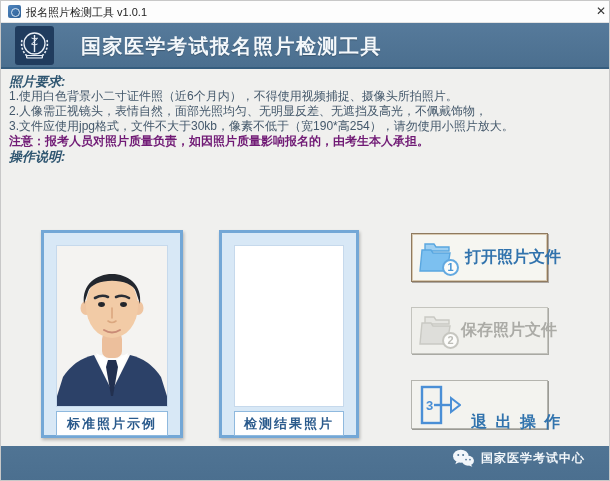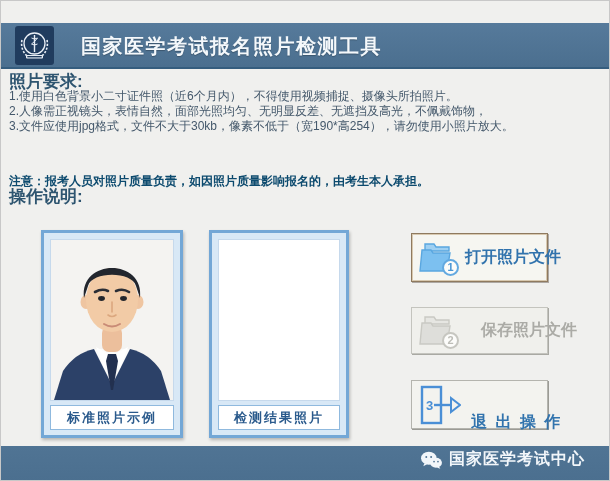--- a/index.html
+++ b/index.html
@@ -19,67 +19,72 @@
             background:linear-gradient(180deg,#567a9b 0%,#4b6f8f 100%); border-bottom:2px solid #355d7e; }
   .logo-box { position:absolute; left:14px; top:3px; width:39px; height:39px; background:#203c5e; border-radius:3px; }
   .logo-box svg { position:absolute; left:3px; top:2px; }
   .header-title { position:absolute; left:80px; top:0; height:46px; line-height:46px;
                   font-size:20px; font-weight:bold; color:#f4f8fb; letter-spacing:1.5px;
                   text-shadow:0 1px 1px rgba(0,0,0,.25); white-space:nowrap; }
 
   
   .textblock { position:absolute; left:8px; top:73px; width:600px; font-size:12px; line-height:15px;
                color:#44586b; white-space:nowrap; }
-  .textblock .h { font-size:17px; font-weight:bold; color:#2e5570; }
-  .textblock .red { color:#0c4a6e; font-weight:bold;margin-top:40px; }
+  .textblock .h { font-size:13px; font-weight:bold; color:#2e5570;font-style:italic; }
+  .textblock .red { color:#701a75; font-weight:bold; }
 
   
-  .panel { position:absolute; top:229px; border:3px solid #73a7d6; background:#d8e8f6; padding:6px;
+  .panel { position:absolute; top:229px; border:3px solid #73a7d6; background:#d8e8f6; padding:12px;
            box-shadow:1px 2px 3px rgba(0,0,0,.25); }
   .panel-sample { left:40px; width:142px; height:208px; }
-  .panel-result { left:208px; width:140px; height:208px; }
+  .panel-result { left:218px; width:140px; height:208px; }
   .photo { width:100%; height:162px; background:#ffffff; border:1px solid #c6d9ec; overflow:hidden; }
   .photo svg { display:block; width:100%; height:100%; }
   .plabel { margin-top:4px; height:25px; line-height:24px; background:#ffffff; border:1px solid #8fb9de;
             text-align:center; font-size:13px; font-weight:bold; color:#2a5a8c; letter-spacing:2px; }
 
   
   .btn { position:absolute; left:410px; width:137px; display:flex; align-items:center; padding-left:7px;
          cursor:pointer; font-family:inherit; }
   .btn .blabel { font-size:16px; font-weight:bold; white-space:nowrap; }
   .btn-open { top:232px; height:49px; background:#f6f6f1; border:1px solid #8f7a5f;
               box-shadow:inset 0 0 0 1px #d8c9b0, 1px 1px 0 rgba(90,80,70,.45); }
   .btn-open .blabel { color:#3173ad; margin-left:8px; }
   .btn-save { top:306px; height:47px; background:#f0f0ec; border:1px solid #c4c4be;
               box-shadow:1px 1px 0 #a9a9a3; }
-  .btn-save .blabel { color:#ababa6; margin-left:24px; }
+  .btn-save .blabel { color:#ababa6; margin-left:4px; }
   .btn-exit { top:379px; height:49px; background:#f3f3ef; border:1px solid #b4b4ae;
               box-shadow:1px 1px 0 #9b9b95; }
   .btn-exit .blabel { color:#3173ad; margin-left:10px; letter-spacing:2px;margin-top:35px; }
 
   .folder-wrap { position:relative; width:38px; height:34px; flex:0 0 auto; }
   .num-badge { position:absolute; right:-2px; bottom:-1px; width:17px; height:17px; border-radius:50%;
                background:#fcfcfa; border:2px solid #63a9e0; color:#4a96d4;
                font-size:11px; font-weight:bold; line-height:13px; text-align:center; }
   .num-badge.gray { border-color:#c6c6c0; color:#bdbdb7; }
 
   .exit-icon { position:relative; width:42px; height:40px; flex:0 0 auto; }
   .exit-num { position:absolute; left:7px; top:13px; font-size:13px; font-weight:bold; color:#4a8fd6; font-style:normal; }
 
   
   .footer { position:absolute; left:0; top:445px; width:100%; height:36px;
             background:linear-gradient(180deg,#53779761,#4b6f8f), #4e7292; }
   .brand { position:absolute; right:24px; top:3px; display:flex; align-items:center; gap:6px;
-           color:#f2f6fa; font-size:16px; font-weight:bold; letter-spacing:1px; }
+           color:#f2f6fa; font-size:12px; font-weight:bold; letter-spacing:1px; }
 </style>
 </head>
 <body>
 
 <div class="window">
 
+  <div class="titlebar">
+    <span class="app-icon"></span>
+    <span class="titlebar-text">报名照片检测工具 v1.0.1</span>
+    <span class="close-btn">✕</span>
+  </div>
 
   <div class="header">
     <div class="logo-box">
       <svg width="33" height="36" viewBox="0 0 33 36">
         <circle cx="16.5" cy="15.5" r="10.5" fill="none" stroke="#e8eef5" stroke-width="1.3"></circle>
         <line x1="16.5" y1="7" x2="16.5" y2="24" stroke="#e8eef5" stroke-width="1.4"></line>
         <path d="M13.5,10 q3,2 6,0 q-3,4 -6,6 q3,2 6,0" fill="none" stroke="#e8eef5" stroke-width="1"></path>
         <path d="M4,12 q-2,10 6,17" fill="none" stroke="#e8eef5" stroke-width="1.6" stroke-dasharray="2.2,1.6"></path>
         <path d="M29,12 q2,10 -6,17" fill="none" stroke="#e8eef5" stroke-width="1.6" stroke-dasharray="2.2,1.6"></path>
         <rect x="8" y="27" width="17" height="3.6" rx="1" fill="#e8eef5"></rect>

